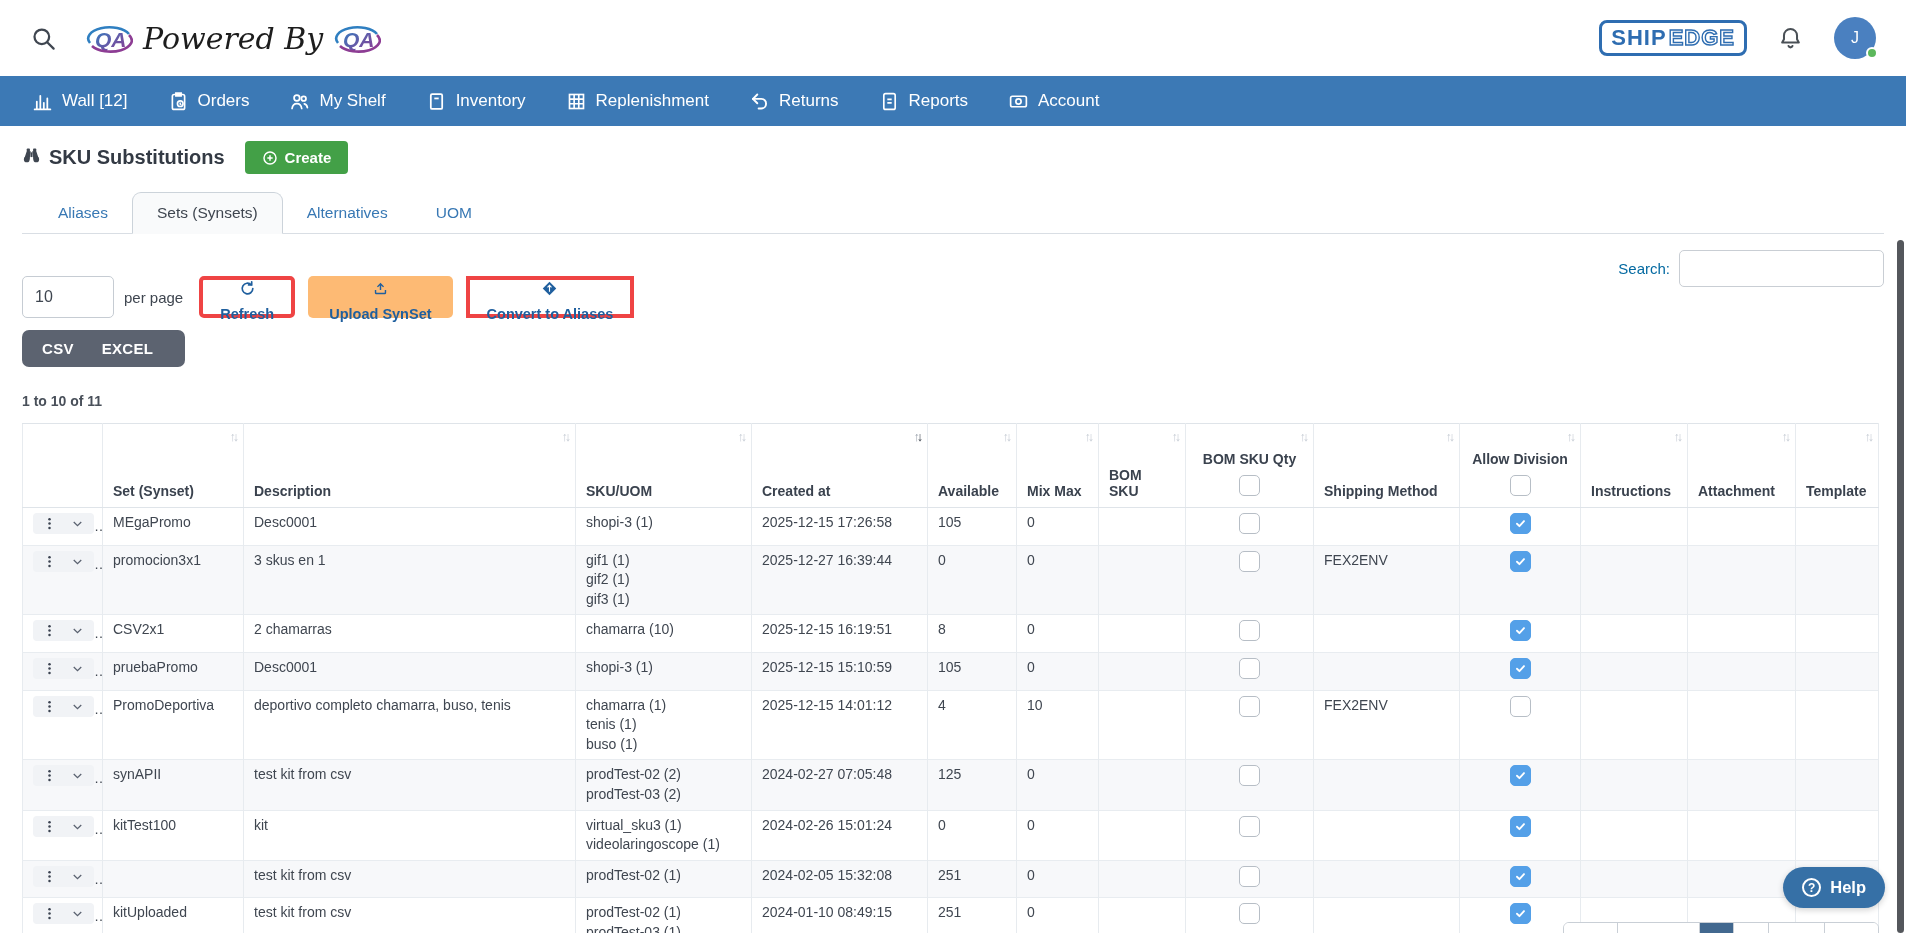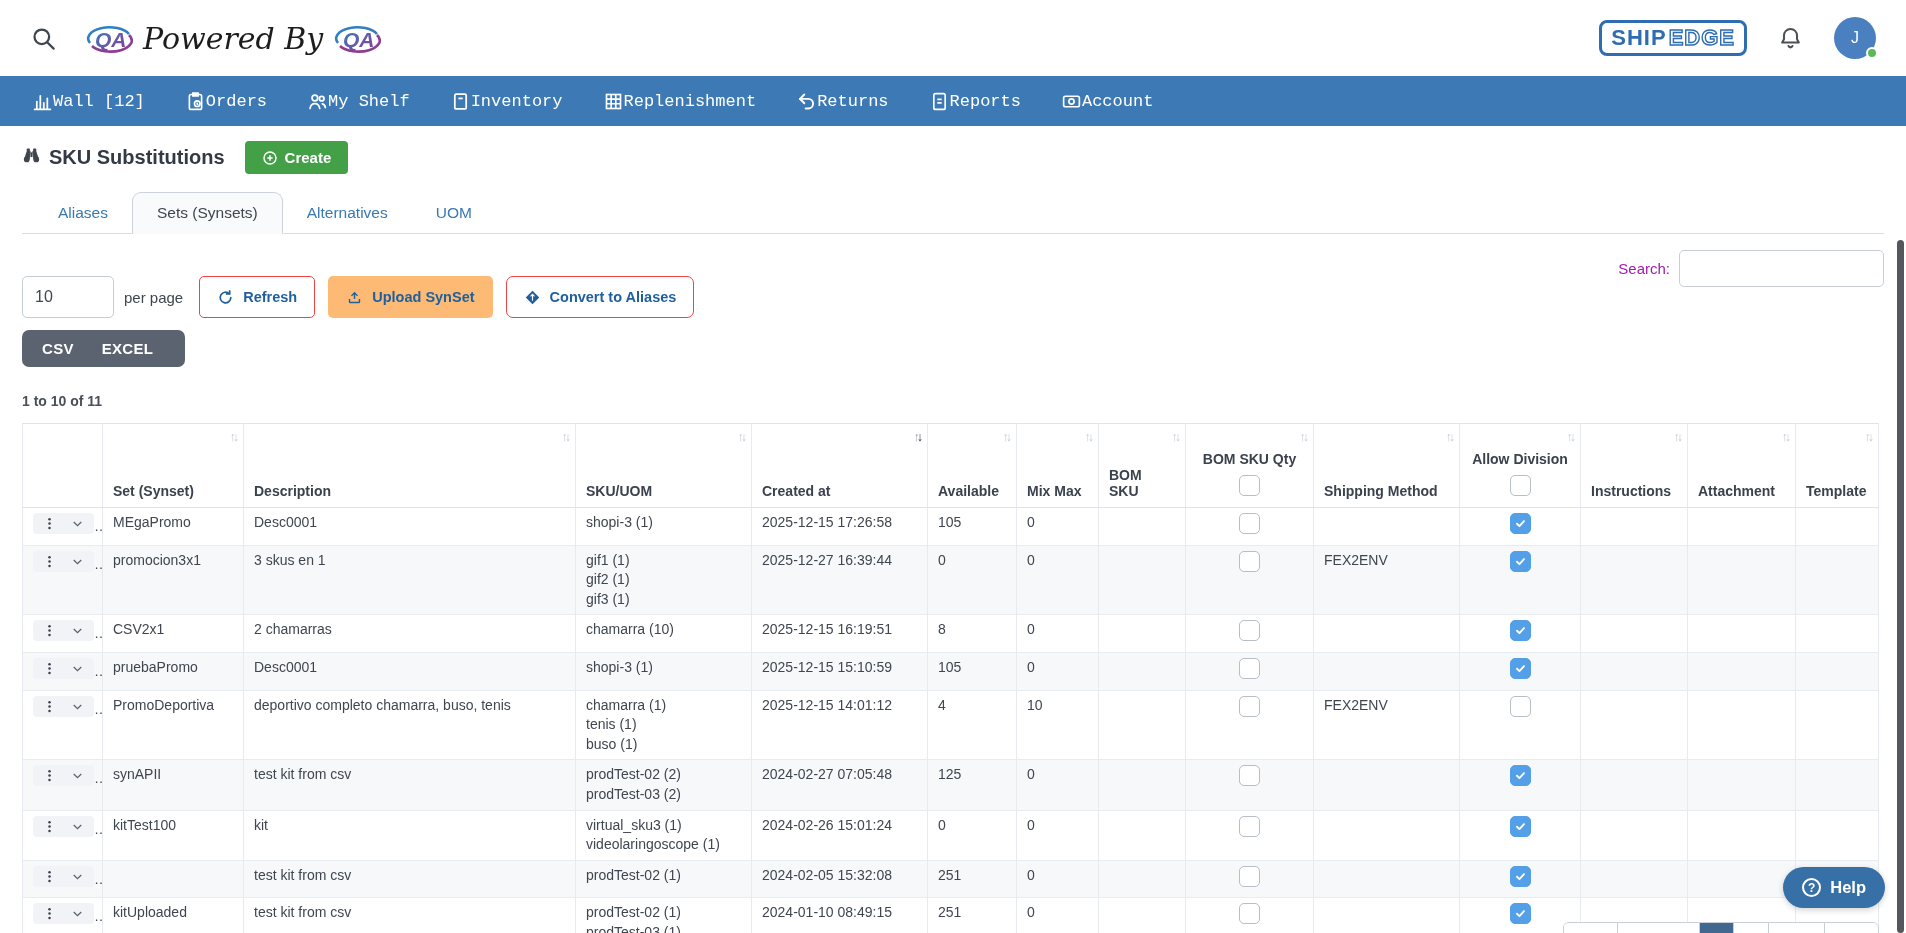--- a/index.html
+++ b/index.html
@@ -21,21 +21,21 @@
   .se-ship{color:#2e6db1; font-weight:900; font-size:22px; letter-spacing:1px;}
   .se-edge{color:#fff; -webkit-text-stroke:1.4px #2e6db1; font-weight:900; font-size:22px; letter-spacing:1px;}
   .bell{width:27px; height:27px; color:#4a5056; cursor:pointer;}
   .avatar{width:42px; height:42px; border-radius:50%; background:#4a80c0; color:#fff; font-size:16px;
     display:flex; align-items:center; justify-content:center; position:relative; cursor:pointer;}
   .avatar .dot{position:absolute; right:-2px; bottom:0; width:12px; height:12px; border-radius:50%;
     background:#5cb85c; border:2px solid #fff;}
 
   
   .navbar{height:50px; background:var(--blue); display:flex; align-items:center; padding:0 32px; gap:40px;}
-  .nav-item{display:flex; align-items:center; color:#fff; font-size:17px; cursor:pointer; white-space:nowrap;font-family:Liberation Mono, monospace;}
+  .nav-item{display:flex; align-items:center; gap:9px; color:#fff; font-size:17px; cursor:pointer; white-space:nowrap;}
   .nav-item .ni{width:21px; height:21px; color:#fff;}
 
   
   .content{padding:0 22px;}
   .title-row{margin-top:15px; display:flex; align-items:center; gap:20px;}
   .page-title{display:flex; gap:8px; font-size:20px; font-weight:700; color:#333a44;}
   .page-title .ti{width:19px; height:19px; color:#3f4650;}
   .create-btn{display:inline-flex; align-items:center; gap:7px; background:var(--green); color:#fff;
     border:none; border-radius:4px; padding:8px 17px; font-size:15px; font-weight:700; cursor:pointer;
     font-family:inherit;}
@@ -45,27 +45,27 @@
   .tab{padding:11px 24px; font-size:15.5px; color:var(--link); cursor:pointer; white-space:nowrap;}
   .tab.active{background:#f9fafb; border:1px solid #ccd3da; border-bottom-color:#f9fafb;
     border-radius:9px 9px 0 0; margin-bottom:-1px; color:#3f4650;}
 
   .toolbar{margin-top:16px; display:flex; align-items:flex-start; justify-content:space-between;}
   .tb-left{display:flex; align-items:center; margin-top:26px;}
   .per-page-input{width:92px; height:42px; border:1px solid #c6ccd3; border-radius:5px; padding:0 12px;
     font-size:16px; color:#3f4650; font-family:inherit;}
   .per-page-label{font-size:15px; color:#3f4650; margin:0 16px 0 10px;}
   .btn{height:42px; display:inline-flex; align-items:center; gap:9px; padding:0 17px; border-radius:5px;
-    font-size:14.5px; font-weight:700; color:var(--btn-blue); background:#fff; border:1px solid #ef4444;
-    cursor:pointer; font-family:inherit; margin-right:13px; white-space:nowrap;}
+    font-size:14.5px; font-weight:700; color:var(--btn-blue); background:#fff; border:4px solid #ef4444;
+    cursor:pointer; font-family:inherit; margin-right:13px; white-space:nowrap;flex-direction:column;}
   .btn .bi{width:17px; height:17px;}
   .btn.soft{border-color:transparent; background:#fdba74;justify-content:space-between;}
-  .btn.convert{border-radius:7px;}
+  .btn.convert{border-radius:0;}
   .search-wrap{display:flex; align-items:center; gap:9px;}
-  .search-label{font-size:15px; color:#a21caf;margin-left:8px;}
+  .search-label{font-size:15px; color:#0369a1;margin-left:8px;}
   .search-input{width:205px; height:37px; border:1px solid #c9ced4; border-radius:5px; padding:0 10px;
     font-size:15px; font-family:inherit;}
 
   .export-row{margin-top:12px;}
   .export-group{display:inline-flex; background:#5c6370; border-radius:7px; overflow:hidden;}
   .export-btn{color:#fff; font-weight:700; font-size:15px; padding:10px 14px; border:none; background:transparent;
     cursor:pointer; font-family:inherit; letter-spacing:.3px;}
   .export-btn:first-child{padding-left:20px;}
   .export-btn:last-child{padding-right:32px;}
 

